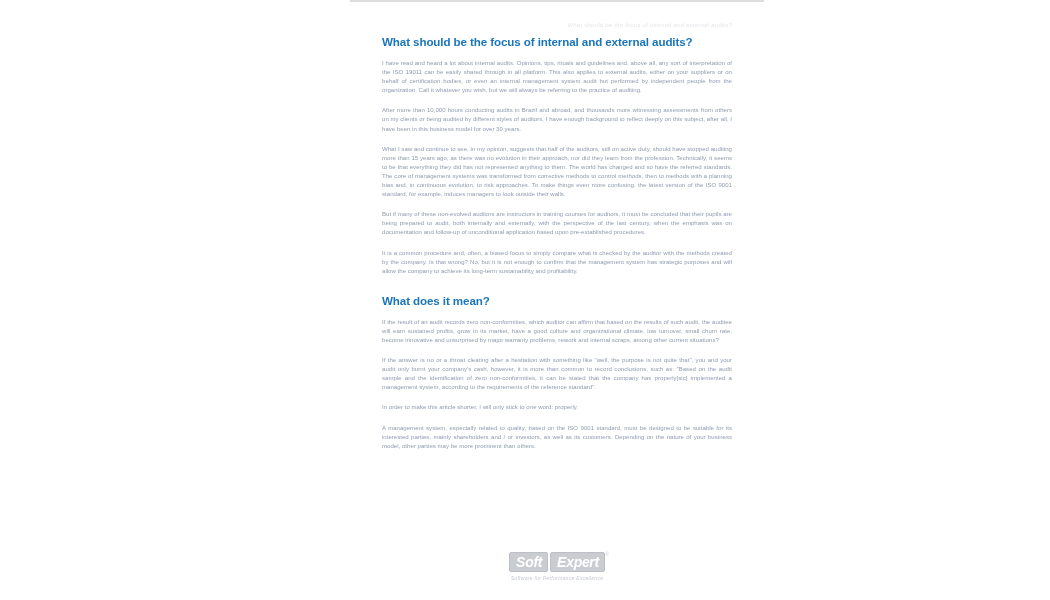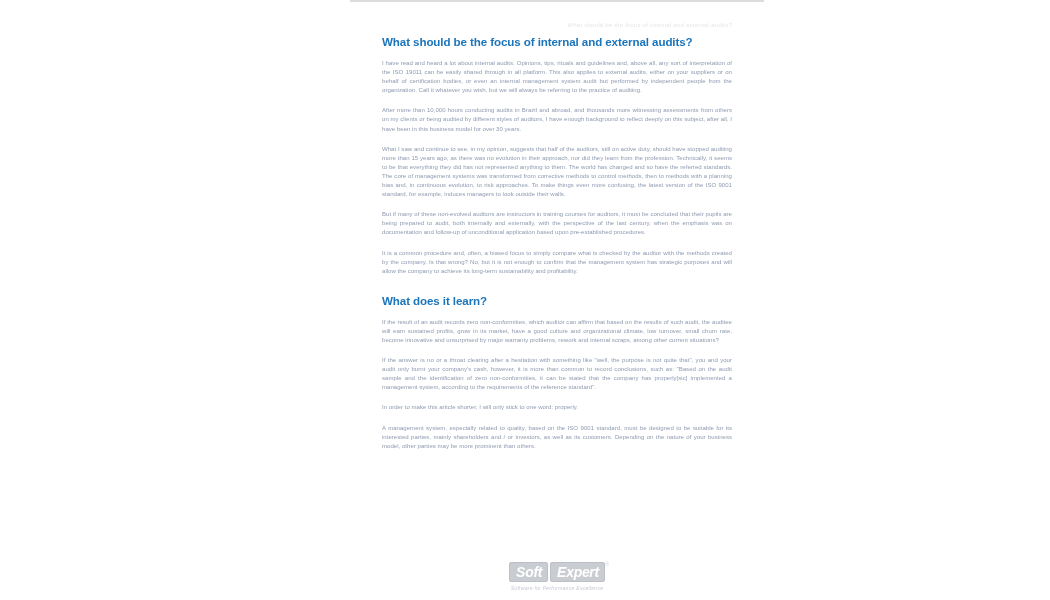--- a/index.html
+++ b/index.html
@@ -88,21 +88,21 @@
   }
 
   p.body-para:last-child {
     margin-bottom: 0;
   }
 
   .logo-block {
     position: absolute;
     left: 0;
     right: 0;
-    bottom: 9px;
+    bottom: 19px;
     display: flex;
     flex-direction: column;
     align-items: center;
   }
 
   .logo-mark {
     display: flex;
     align-items: stretch;
     height: 20px;
     position: relative;
@@ -164,21 +164,21 @@
       <div class="content">
 
         <h1 class="doc-title">What should be the focus of internal and external audits?</h1>
 
         <p class="body-para">I have read and heard a lot about internal audits. Opinions, tips, rituals and guidelines and, above all, any sort of interpretation of the ISO 19011 can be easily shared through in all platform. This also applies to external audits, either on your suppliers or on behalf of certification bodies, or even an internal management system audit but performed by independent people from the organization. Call it whatever you wish, but we will always be referring to the practice of auditing.</p>
         <p class="body-para">After more than 10,000 hours conducting audits in Brazil and abroad, and thousands more witnessing assessments from others on my clients or being audited by different styles of auditors, I have enough background to reflect deeply on this subject, after all, I have been in this business model for over 30 years.</p>
         <p class="body-para">What I saw and continue to see, in my opinion, suggests that half of the auditors, still on active duty, should have stopped auditing more than 15 years ago, as there was no evolution in their approach, nor did they learn from the profession. Technically, it seems to be that everything they did has not represented anything to them. The world has changed and so have the referred standards. The core of management systems was transformed from corrective methods to control methods, then to methods with a planning bias and, in continuous evolution, to risk approaches. To make things even more confusing, the latest version of the ISO 9001 standard, for example, induces managers to look outside their walls.</p>
         <p class="body-para">But if many of these non-evolved auditors are instructors in training courses for auditors, it must be concluded that their pupils are being prepared to audit, both internally and externally, with the perspective of the last century, when the emphasis was on documentation and follow-up of unconditional application based upon pre-established procedures.</p>
         <p class="body-para">It is a common procedure and, often, a biased focus to simply compare what is checked by the auditor with the methods created by the company. Is that wrong? No, but it is not enough to confirm that the management system has strategic purposes and will allow the company to achieve its long-term sustainability and profitability.</p>
 
-        <h2 class="doc-subtitle">What does it learn?</h2>
+        <h2 class="doc-subtitle">What does it mean?</h2>
 
         <p class="body-para">If the result of an audit records zero non-conformities, which auditor can affirm that based on the results of such audit, the auditee will earn sustained profits, grow in its market, have a good culture and organizational climate, low turnover, small churn rate, become innovative and unsurprised by major warranty problems, rework and internal scraps, among other current situations?</p>
         <p class="body-para">If the answer is no or a throat clearing after a hesitation with something like "well, the purpose is not quite that", you and your audit only burnt your company's cash, however, it is more than common to record conclusions, such as: "Based on the audit sample and the identification of zero non-conformities, it can be stated that the company has properly[sic] implemented a management system, according to the requirements of the reference standard".</p>
         <p class="body-para">In order to make this article shorter, I will only stick to one word: properly.</p>
         <p class="body-para">A management system, especially related to quality, based on the ISO 9001 standard, must be designed to be suitable for its interested parties, mainly shareholders and / or investors, as well as its customers. Depending on the nature of your business model, other parties may be more prominent than others.</p>
 
       </div>
 
       <div class="logo-block">
         <div class="logo-mark">

